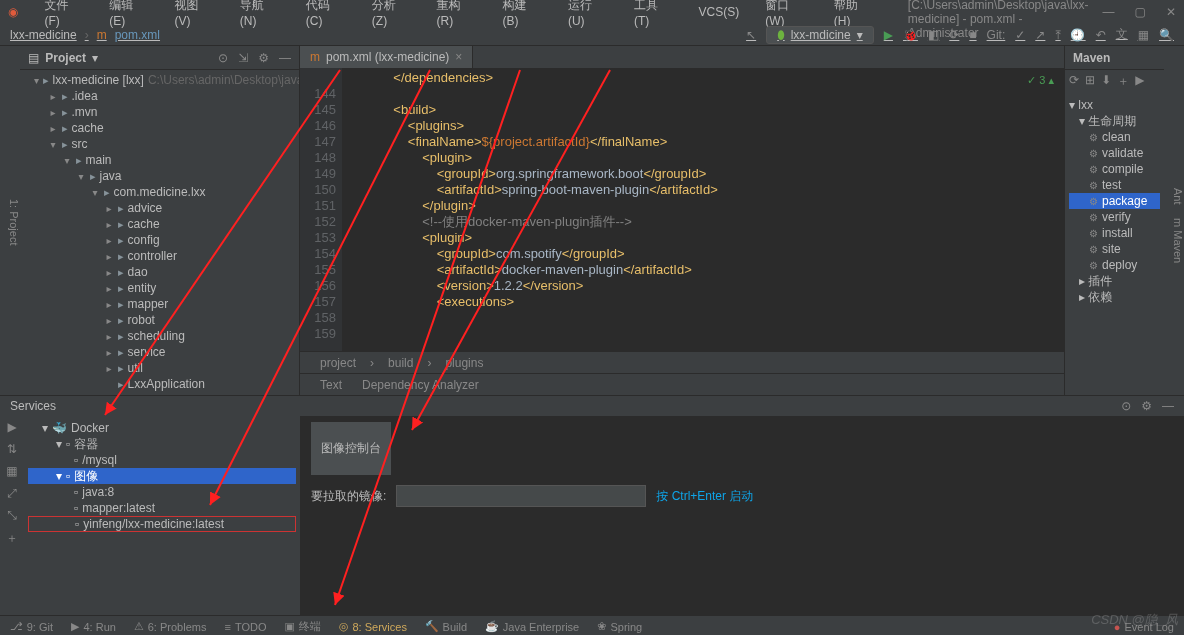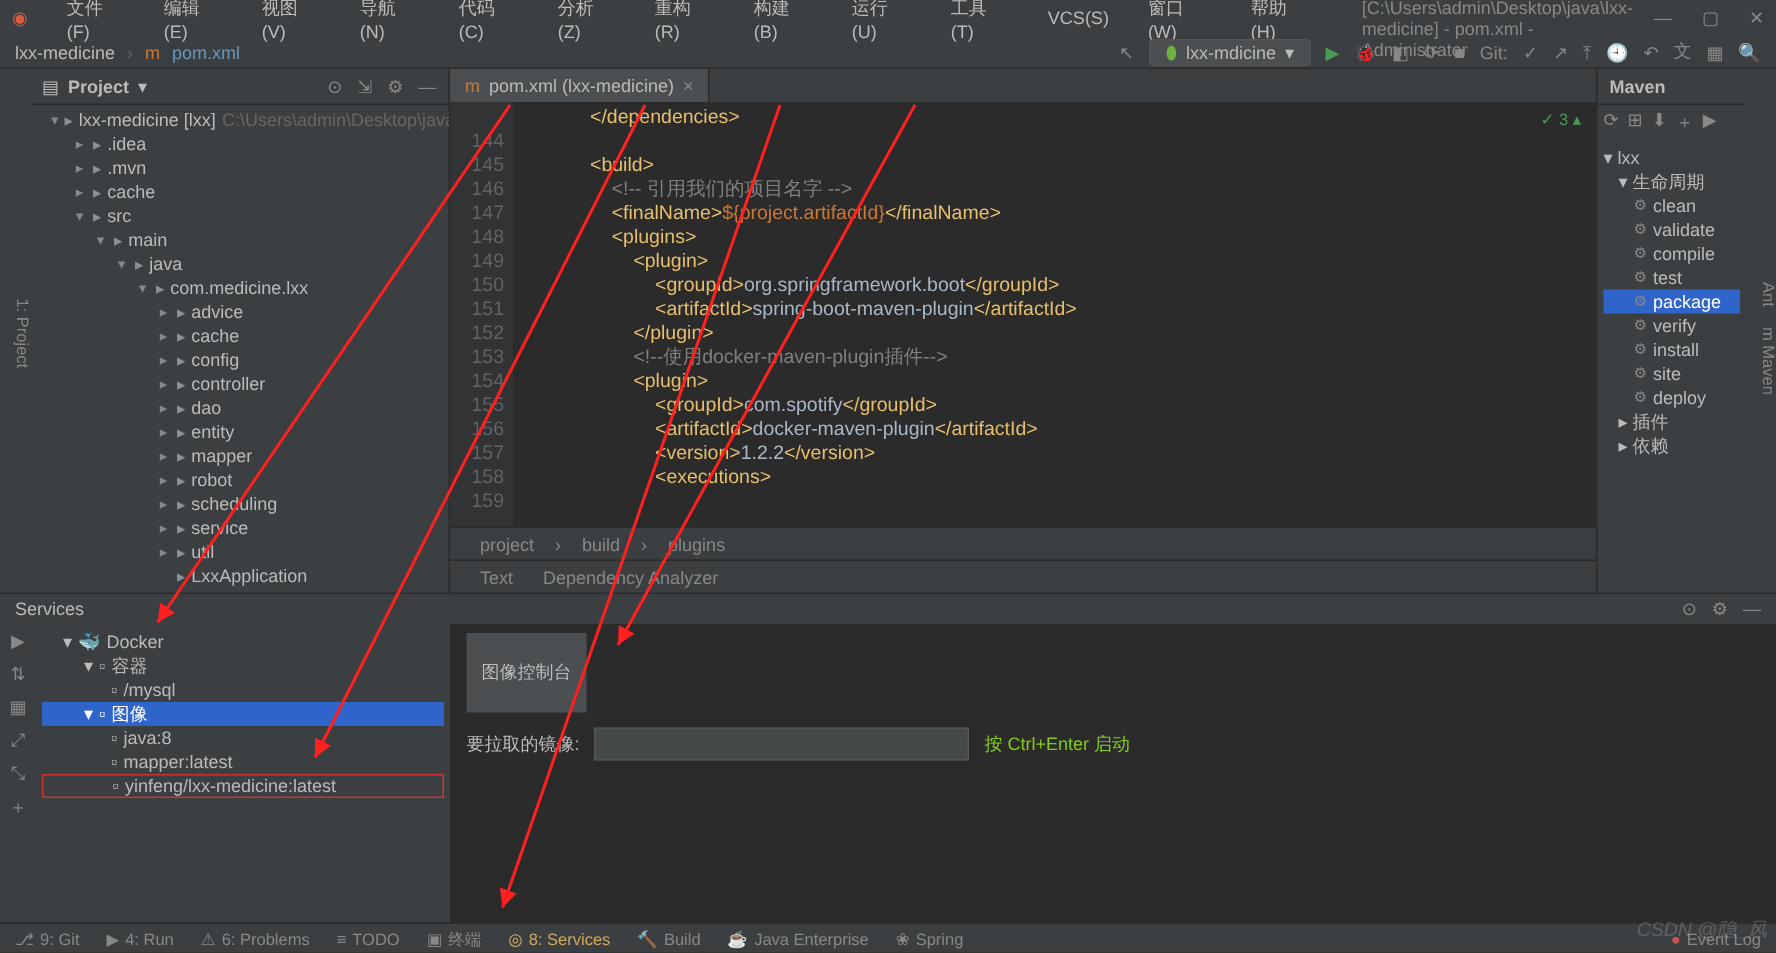--- a/index.html
+++ b/index.html
@@ -1,21 +1,21 @@
 <!DOCTYPE html>
 <html><head>
 <meta charset="utf-8">
 <style>
 * { margin: 0; padding: 0; box-sizing: border-box; font-family: "Segoe UI", Arial, sans-serif; }
 body { background: #2b2b2b; color: #bbbbbb; font-size: 12px; width: 1184px; height: 635px; overflow: hidden; position: relative; }
 .menubar { display: flex; align-items: center; height: 24px; background: #3c3f41; padding: 0 8px; gap: 14px; font-size: 12px; color: #bbbbbb; }
 .menubar .menu-item { cursor: pointer; margin-left: 12px; }
 .menubar .title { margin-left: 20px; color: #888; flex: 1; }
 .menubar .win-controls { display: flex; gap: 20px; color: #888; }
-.breadcrumb-bar { display: flex; align-items: center; height: 22px; background: #3c3f41; border-bottom: 1px solid #2b2b2b; padding: 0 10px; gap: 8px; font-size: 12px; }
+.breadcrumb-bar { display: flex; align-items: center; height: 22px; background: #3c3f41; border-bottom: 1px solid #2b2b2b; padding: 0 10px; gap: 8px; font-size: 12px; text-decoration: underline; }
 .breadcrumb-bar .crumb { color: #bbbbbb; }
 .breadcrumb-bar .crumb.file { color: #6897bb; }
 .breadcrumb-bar .sep { color: #666; }
 .toolbar-right { margin-left: auto; display: flex; gap: 10px; align-items: center; }
 .run-config { background: #4b4f51; border: 1px solid #555; padding: 1px 10px; border-radius: 3px; color: #bbb; display: flex; align-items: center; gap: 6px; }
 .icon-btn { cursor: pointer; color: #888; }
 .icon-btn.green { color: #499c54; }
 .main-area { display: flex; height: 349px; }
 .left-gutter { width: 20px; background: #3c3f41; display: flex; flex-direction: column; align-items: center; padding-top: 4px; gap: 30px; writing-mode: vertical-rl; font-size: 11px; color: #888; }
 .project-panel { width: 280px; background: #3c3f41; border-right: 1px solid #2b2b2b; display: flex; flex-direction: column; }
@@ -56,21 +56,21 @@
 .services-left { width: 300px; display: flex; }
 .services-toolbar { width: 24px; display: flex; flex-direction: column; align-items: center; gap: 8px; padding: 4px 0; color: #888; }
 .services-tree { flex: 1; padding: 4px; font-size: 12px; }
 .srv-row { display: flex; align-items: center; height: 16px; gap: 4px; cursor: pointer; }
 .srv-row.selected { background: #2f65ca; color: #fff; }
 .srv-row.boxed { border: 1px solid #cc3333; }
 .services-right { flex: 1; background: #2b2b2b; border-left: 1px solid #2b2b2b; padding: 6px 10px; font-size: 12px; }
 .srv-tab { background: #4b4f51; display: inline-block; padding: 18px 10px; }
 .srv-input-row { display: flex; align-items: center; gap: 10px; margin-top: 10px; }
 .srv-input { width: 250px; height: 22px; background: #45494a; border: 1px solid #555; }
-.srv-hint { color: #84cc16; }
+.srv-hint { color: #0ea5e9; }
 .bottom-bar { height: 22px; background: #3c3f41; display: flex; align-items: center; padding: 0 10px; gap: 18px; font-size: 11px; color: #888; border-top: 1px solid #2b2b2b; }
 .bottom-bar .item { display: flex; align-items: center; gap: 4px; cursor: pointer; }
 .bottom-bar .item.active { color: #d0a95b; }
 .watermark { position: absolute; bottom: 6px; right: 6px; font-size: 13px; color: rgba(200,200,200,0.25); font-style: italic; }
 .annotations { position: absolute; top: 0; left: 0; pointer-events: none; }
 </style>
 </head>
 <body>
 
 <div class="menubar">
@@ -274,23 +274,22 @@
           <div>156</div>
           <div>157</div>
           <div>158</div>
           <div>159</div>
         </div>
       <div class="code" id="code">
         <div class="code-top-right">✓ 3 ▴</div>
       <div class="code-line">            <span class="tag">&lt;/dependencies&gt;</span></div>
           <div class="code-line"></div>
           <div class="code-line">            <span class="tag">&lt;build&gt;</span></div>
-          <div class="code-line">                <span class="comment">&lt;!-- 引用我们的项目名字 --&gt;</span></div>
+          <div class="code-line">                <span class="tag">&lt;plugins&gt;</span></div>
           <div class="code-line">                <span class="tag">&lt;finalName&gt;</span><span class="var">${project.artifactId}</span><span class="tag">&lt;/finalName&gt;</span></div>
-          <div class="code-line">                <span class="tag">&lt;plugins&gt;</span></div>
           <div class="code-line">                    <span class="tag">&lt;plugin&gt;</span></div>
           <div class="code-line">                        <span class="tag">&lt;groupId&gt;</span>org.springframework.boot<span class="tag">&lt;/groupId&gt;</span></div>
           <div class="code-line">                        <span class="tag">&lt;artifactId&gt;</span>spring-boot-maven-plugin<span class="tag">&lt;/artifactId&gt;</span></div>
           <div class="code-line">                    <span class="tag">&lt;/plugin&gt;</span></div>
           <div class="code-line">                    <span class="comment">&lt;!--使用docker-maven-plugin插件--&gt;</span></div>
           <div class="code-line">                    <span class="tag">&lt;plugin&gt;</span></div>
           <div class="code-line">                        <span class="tag">&lt;groupId&gt;</span>com.spotify<span class="tag">&lt;/groupId&gt;</span></div>
           <div class="code-line">                        <span class="tag">&lt;artifactId&gt;</span>docker-maven-plugin<span class="tag">&lt;/artifactId&gt;</span></div>
           <div class="code-line">                        <span class="tag">&lt;version&gt;</span>1.2.2<span class="tag">&lt;/version&gt;</span></div>
           <div class="code-line">                        <span class="tag">&lt;executions&gt;</span></div>

